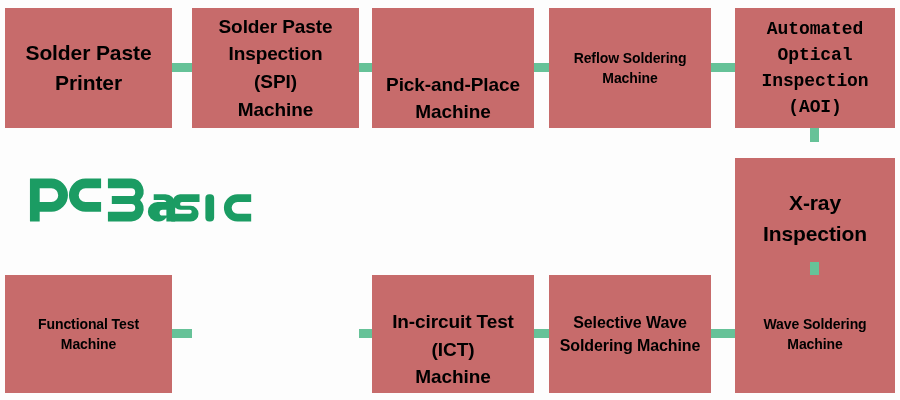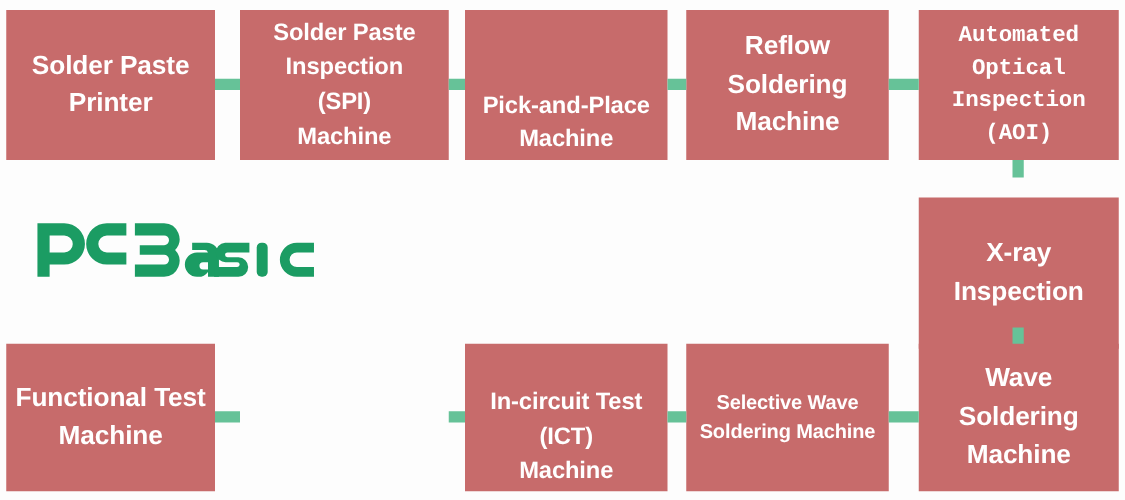--- a/index.html
+++ b/index.html
@@ -15,21 +15,21 @@
   }
   #canvas {
     position: relative;
     width: 900px;
     height: 400px;
     background: #fdfdfd;
   }
   .node {
     position: absolute;
     background: #c76b6b;
-    color: #ffffff;
+    color: #000000;
     display: flex;
     align-items: center;
     justify-content: center;
     text-align: center;
     font-weight: bold;
     line-height: 1.45;
     box-sizing: border-box;
     padding: 2px 6px;
     letter-spacing: -0.1px;
   }
@@ -44,21 +44,21 @@
   .c4 { left: 549px; width: 162px; }
   .c5 { left: 735px; width: 160px; }
 
   .row-top    { top: 8px;   height: 120px; }
   .row-mid    { top: 158px; height: 121px; }
   .row-bottom { top: 275px; height: 118px; }
 
   
   .fs-xl  { font-size: 21px; }
   .fs-lg  { font-size: 19px; }
-  .fs-md  { font-size: 21px; }
+  .fs-md  { font-size: 14px; }
   .fs-sm  { font-size: 16px; }
   .fs-xs  { font-size: 18px; font-family: Liberation Mono, monospace; }
 
   
   .conn-h {
     position: absolute;
     background: #66c298;
     height: 9px;
   }
   .conn-v {

